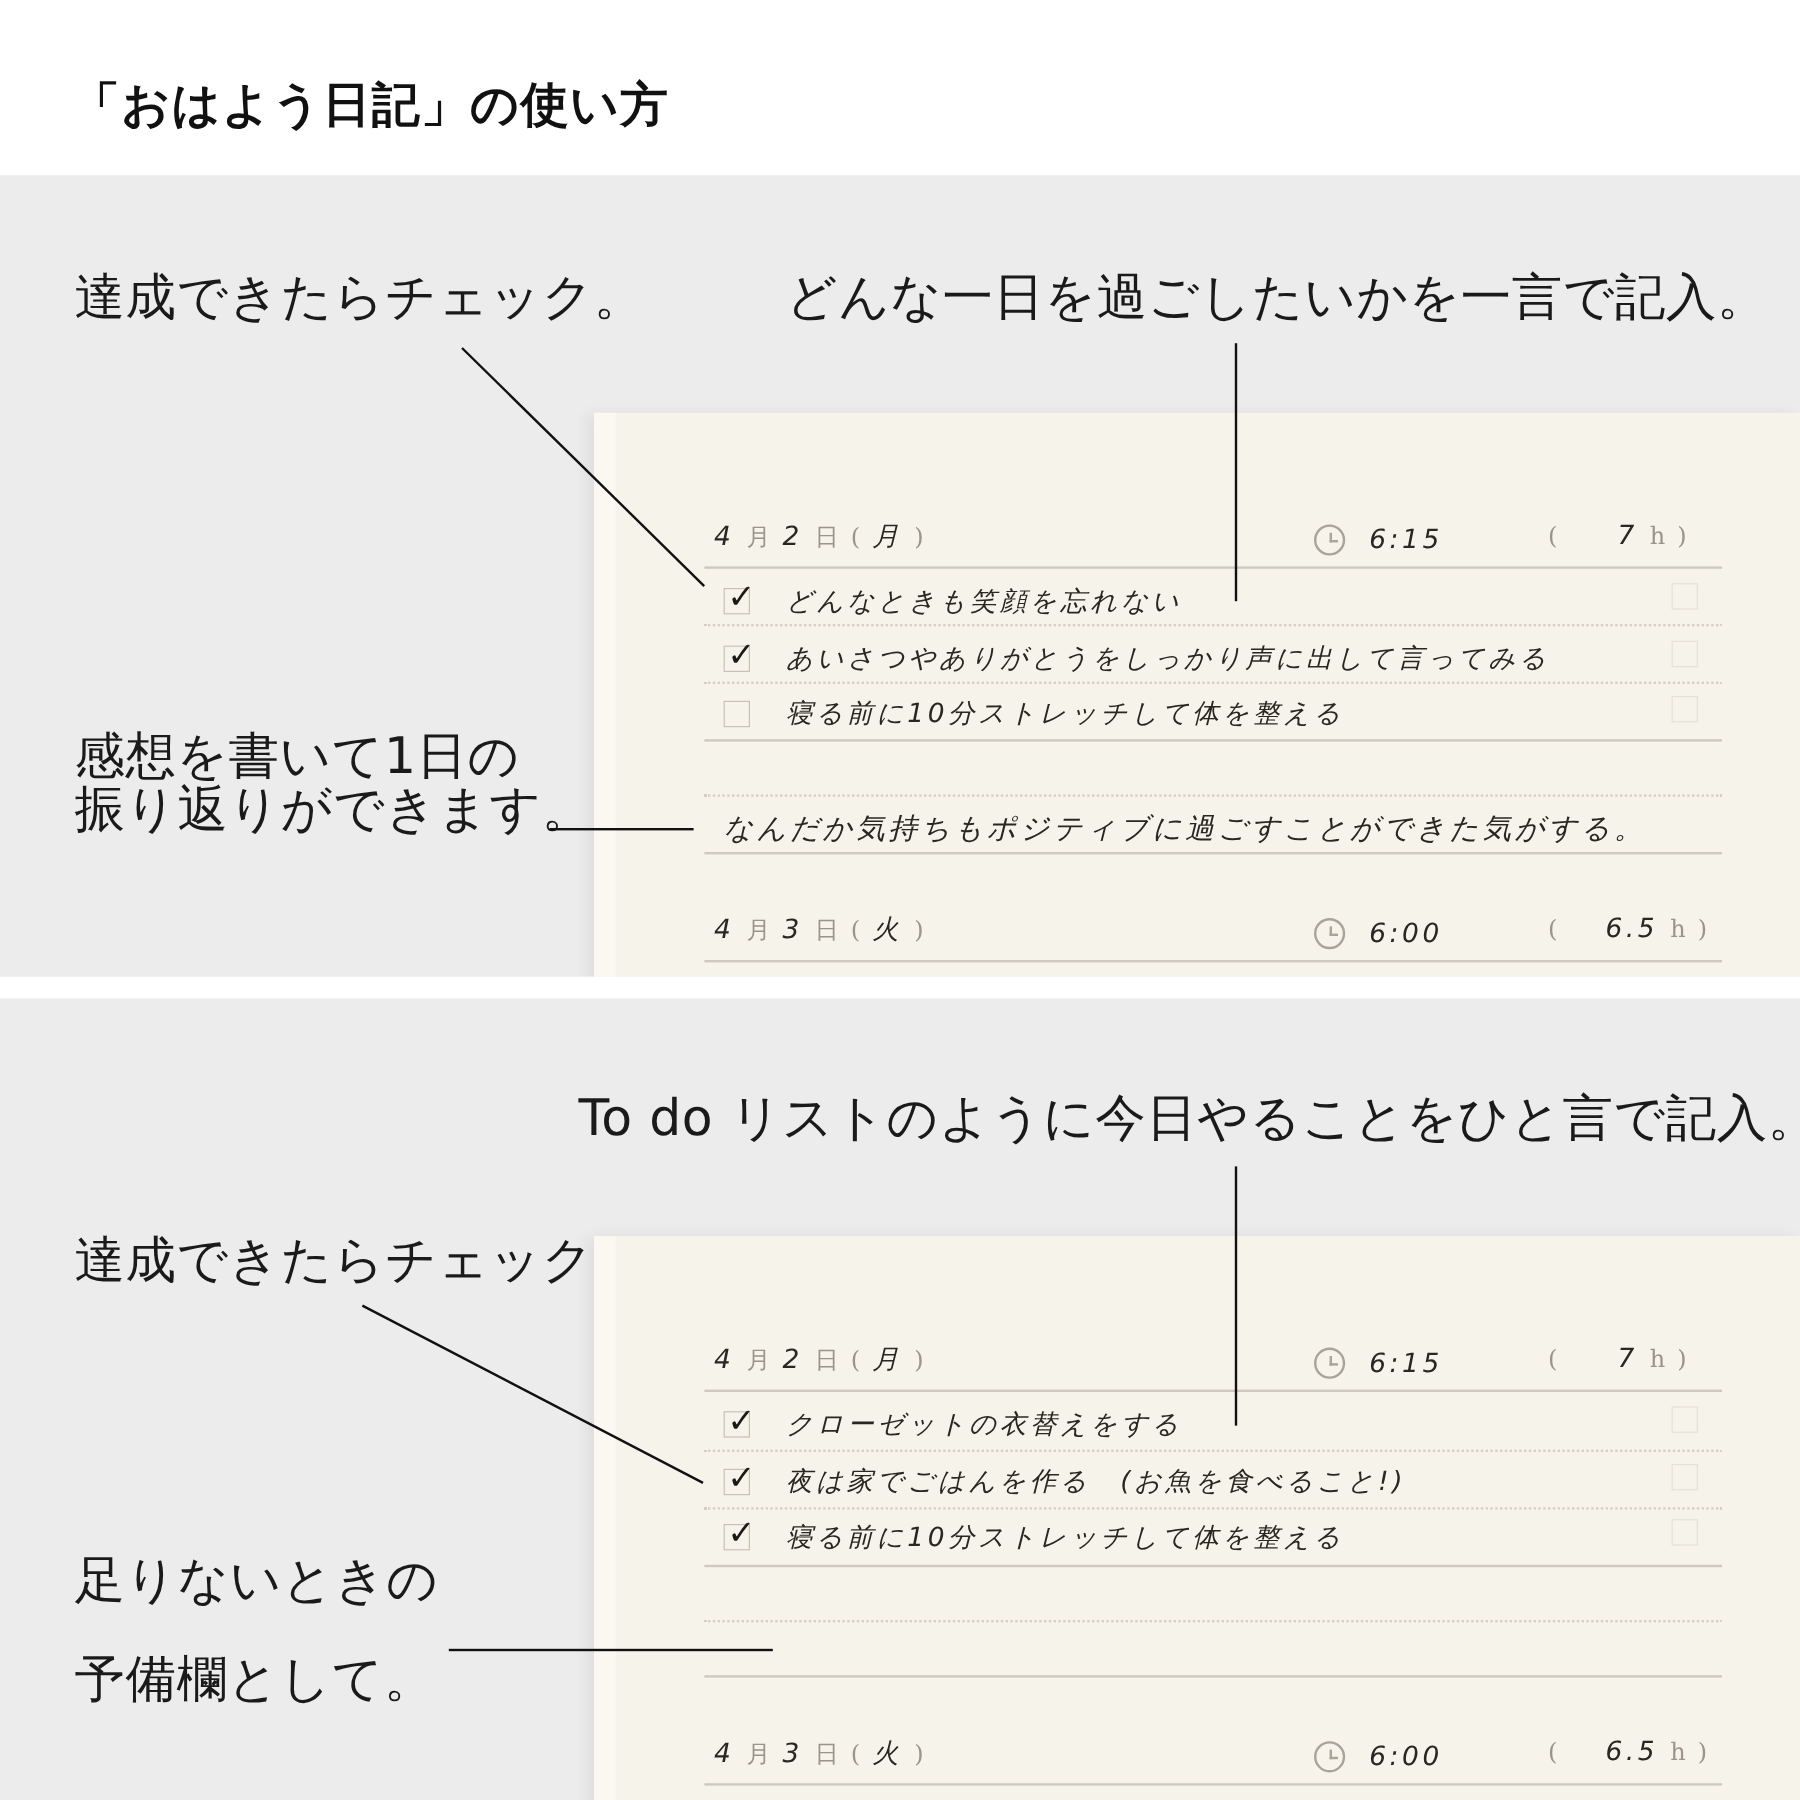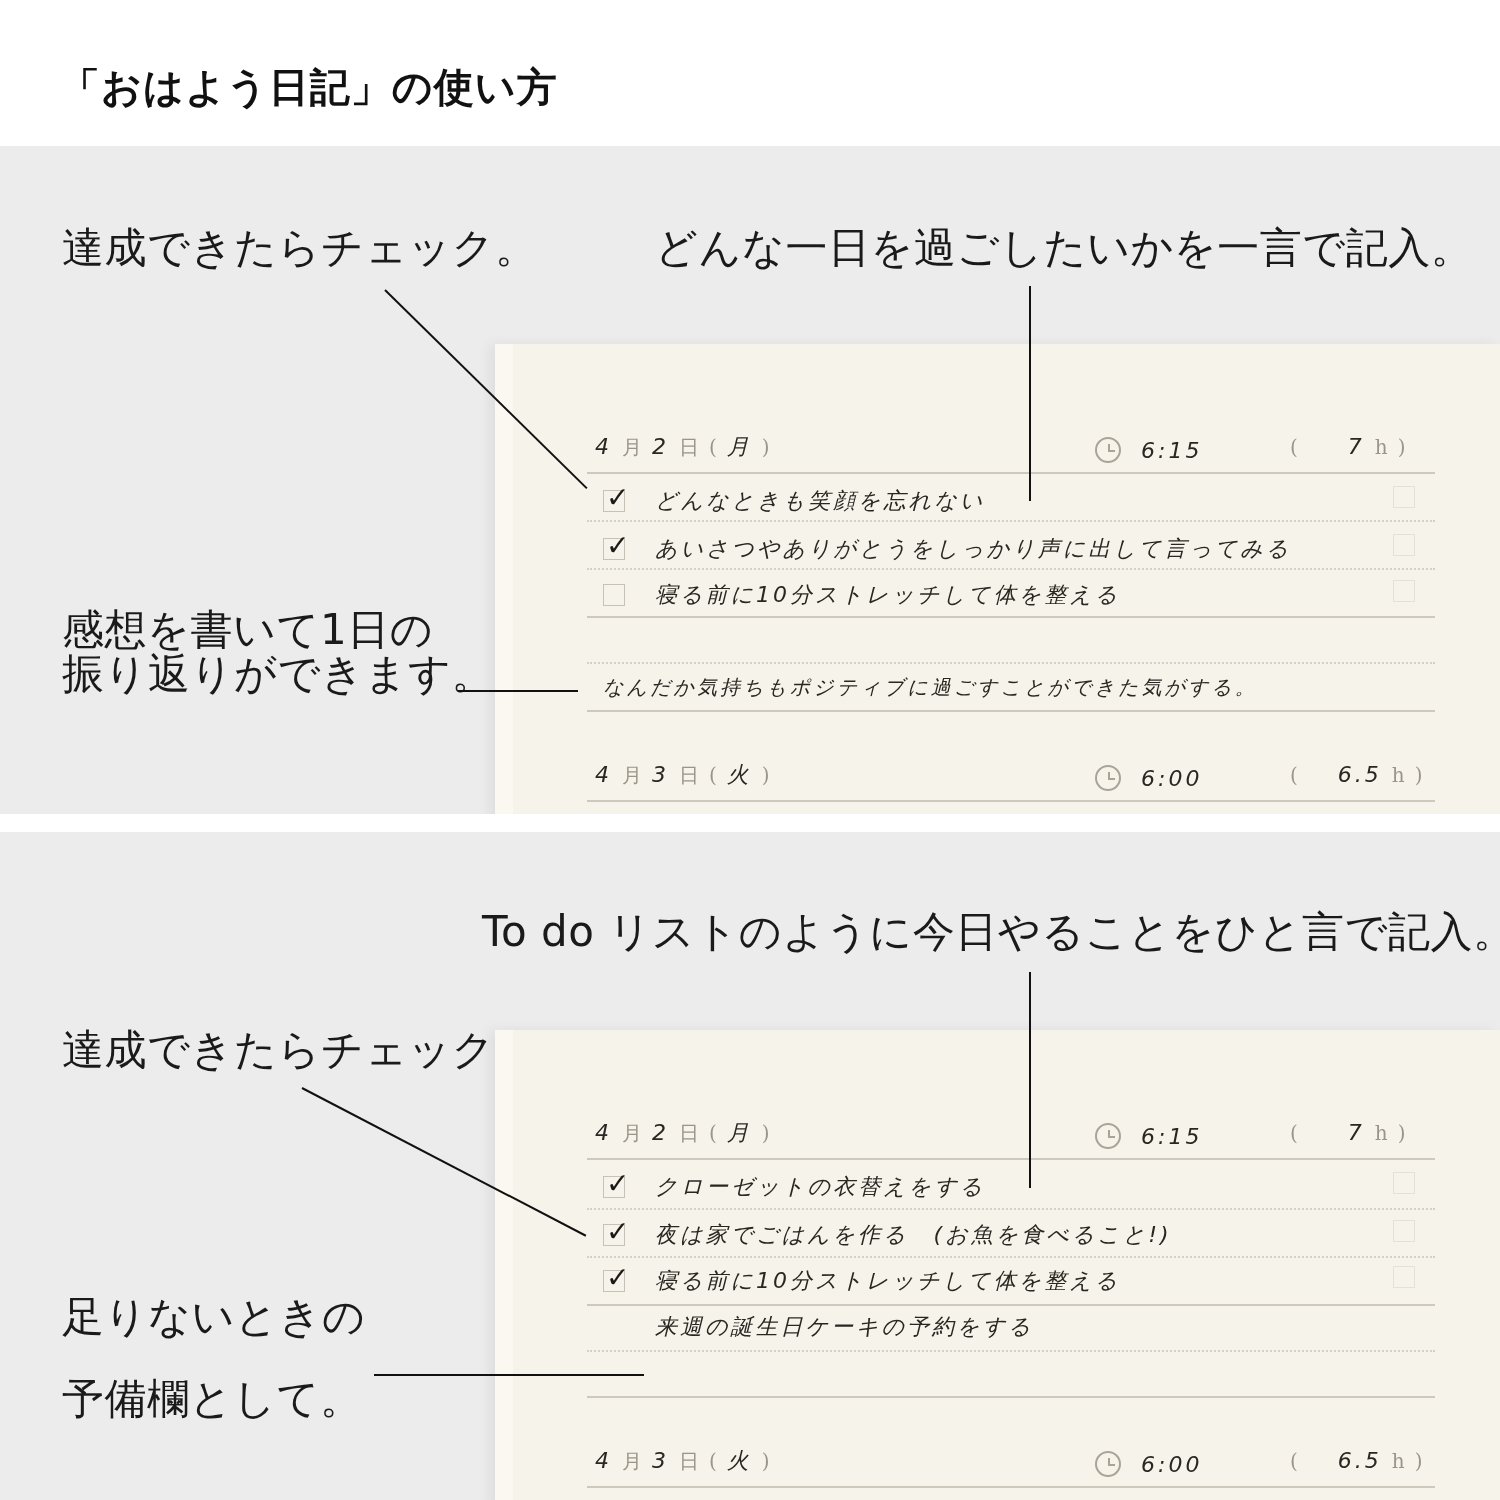--- a/index.html
+++ b/index.html
@@ -94,21 +94,21 @@
     <div class="line-dot" style="top:224px;"></div>
 
     <div class="check" style="top:240px;">
         <span class="tick"></span>
       </div>
     <div class="task hand" style="top:236px;">寝る前に10分ストレッチして体を整える</div>
     <div class="rbox" style="top:236px;"></div>
     <div class="line-solid" style="top:272px;"></div>
 
     <div class="line-dot" style="top:318px;"></div>
-    <div class="task hand" style="left:108px; top:330px; font-size:20px;">なんだか気持ちもポジティブに過ごすことができた気がする。</div>
+    <div class="task hand" style="left:108px; top:330px; font-size:24px;">なんだか気持ちもポジティブに過ごすことができた気がする。</div>
     <div class="line-solid" style="top:366px;"></div>
 
     <div class="date-row" style="top:416px;">
       <span class="hand">4</span>
       <span class="print">月</span>
       <span class="hand">3</span>
       <span class="print">日</span>
       <span class="print">(</span>
       <span class="hand">火</span>
       <span class="print">)</span>
@@ -176,21 +176,20 @@
     <div class="rbox" style="top:190px;"></div>
     <div class="line-dot" style="top:226px;"></div>
 
     <div class="check" style="top:240px;">
         <span class="tick">✓</span>
       </div>
     <div class="task hand" style="top:236px;">寝る前に10分ストレッチして体を整える</div>
     <div class="rbox" style="top:236px;"></div>
     <div class="line-solid" style="top:274px;"></div>
 
-    <div class="task hand" style="top:282px;">来週の誕生日ケーキの予約をする</div>
     <div class="line-dot" style="top:320px;"></div>
     <div class="line-solid" style="top:366px;"></div>
 
     <div class="date-row" style="top:416px;">
       <span class="hand">4</span>
       <span class="print">月</span>
       <span class="hand">3</span>
       <span class="print">日</span>
       <span class="print">(</span>
       <span class="hand">火</span>

